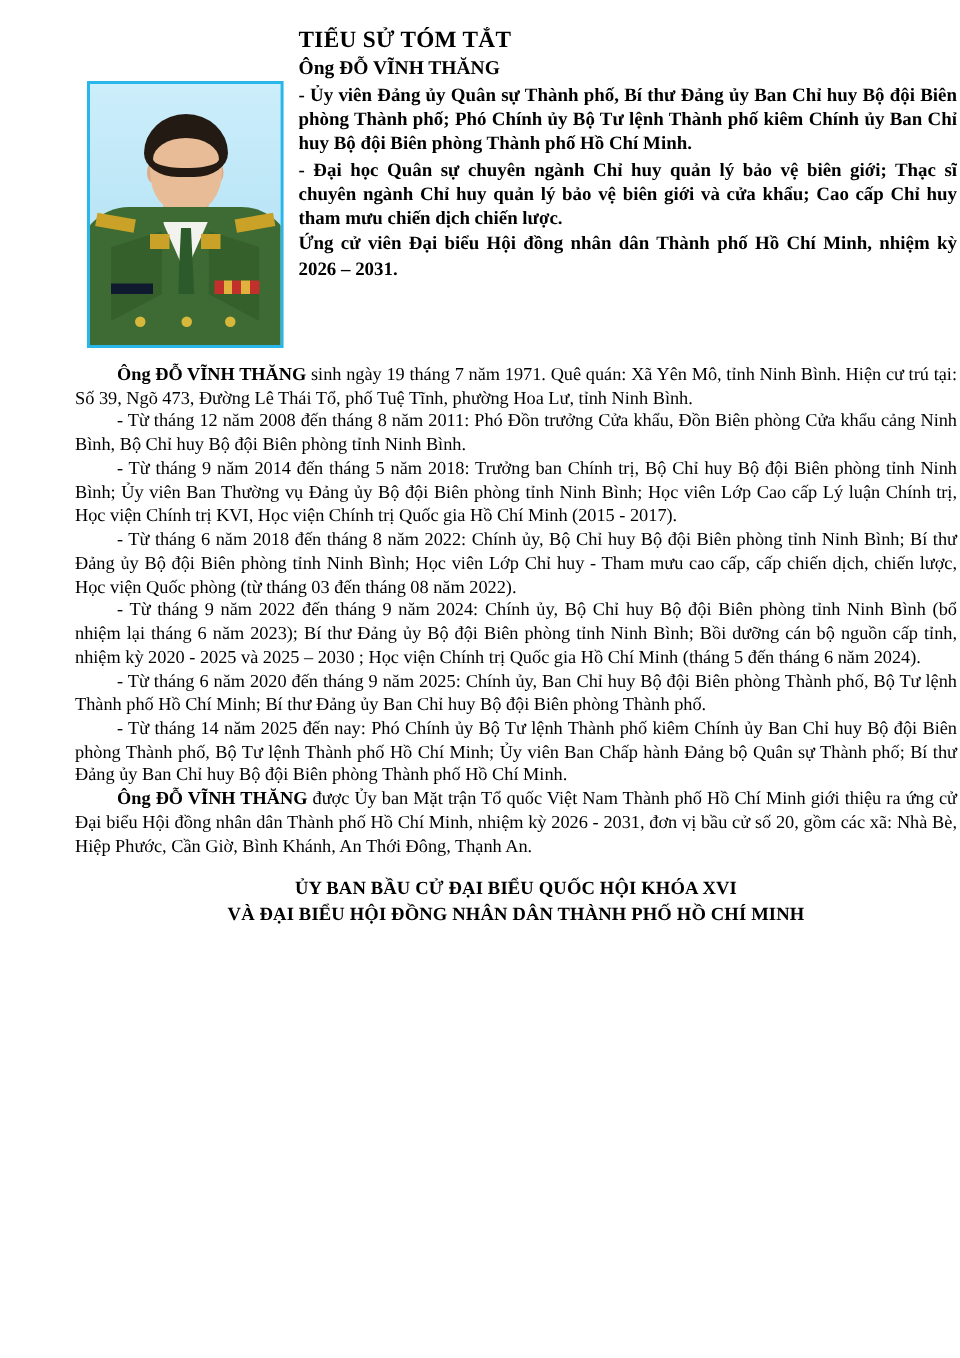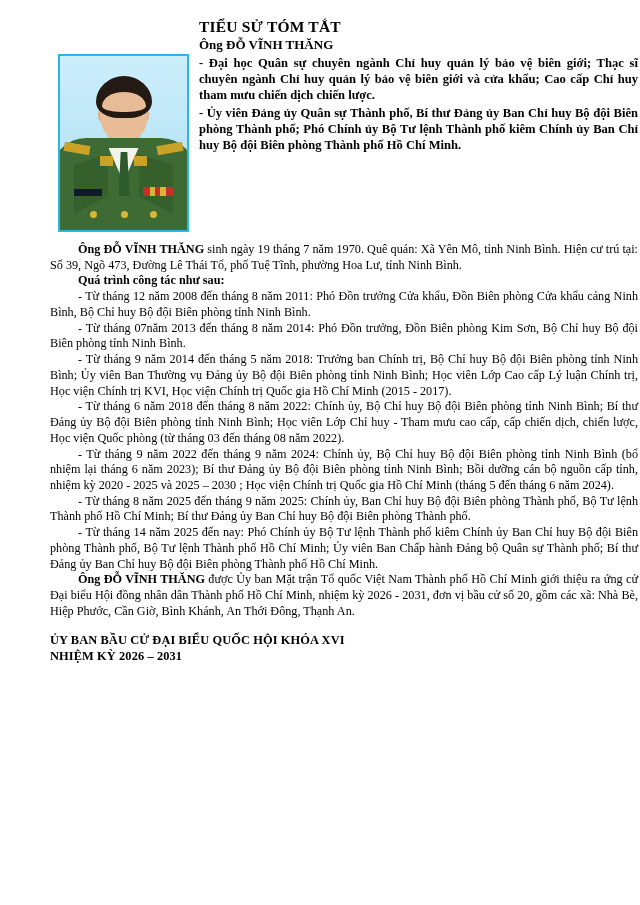--- a/index.html
+++ b/index.html
@@ -238,21 +238,21 @@
     line-height: 1.29;
     text-align: justify;
     margin: 0;
     text-indent: 28px;
   }
   .b { font-weight: bold; }
 
   
   .footer {
     margin-top: 12px;
-    text-align: left;
+    text-align: center;
     font-weight: bold;
     font-size: 12.4px;
     line-height: 1.34;
     letter-spacing: .1px;
   }
 </style>
 </head>
 <body>
 
 <div class="page">
@@ -280,41 +280,40 @@
         <div class="ph-ribbons"></div>
         <div class="ph-btn b1"></div>
         <div class="ph-btn b2"></div>
         <div class="ph-btn b3"></div>
       </div>
     </div>
 
     <div class="header-text">
       <h1 class="doc-title">TIỂU SỬ TÓM TẮT</h1>
       <div class="subject-name">Ông ĐỖ VĨNH THĂNG</div>
+      <p class="pos-para">- Ủy viên Đảng ủy Quân sự Thành phố, Bí thư Đảng ủy Ban Chỉ huy Bộ đội Biên phòng Thành phố; Phó Chính ủy Bộ Tư lệnh Thành phố kiêm Chính ủy Ban Chỉ huy Bộ đội Biên phòng Thành phố Hồ Chí Minh.</p>
       <p class="pos-para">- Đại học Quân sự chuyên ngành Chỉ huy quản lý bảo vệ biên giới; Thạc sĩ chuyên ngành Chỉ huy quản lý bảo vệ biên giới và cửa khẩu; Cao cấp Chỉ huy tham mưu chiến dịch chiến lược.</p>
-      <p class="pos-para">- Ủy viên Đảng ủy Quân sự Thành phố, Bí thư Đảng ủy Ban Chỉ huy Bộ đội Biên phòng Thành phố; Phó Chính ủy Bộ Tư lệnh Thành phố kiêm Chính ủy Ban Chỉ huy Bộ đội Biên phòng Thành phố Hồ Chí Minh.</p>
+      <p class="pos-para"> Ứng cử viên Đại biểu Hội đồng nhân dân Thành phố Hồ Chí Minh, nhiệm kỳ 2026 – 2031.</p>
     </div>
   </div>
 
   <div class="body-block">
 
-    <p class="para"><span class="b">Ông ĐỖ VĨNH THĂNG</span><span> sinh ngày 19 tháng 7 năm 1970. Quê quán: Xã Yên Mô, tỉnh Ninh Bình. Hiện cư trú tại: Số 39, Ngõ 473, Đường Lê Thái Tổ, phố Tuệ Tĩnh, phường Hoa Lư, tỉnh Ninh Bình.</span></p>
-
-    <p class="para"><span class="b">Quá trình công tác như sau:</span></p>
+    <p class="para"><span class="b">Ông ĐỖ VĨNH THĂNG</span><span> sinh ngày 19 tháng 7 năm 1971. Quê quán: Xã Yên Mô, tỉnh Ninh Bình. Hiện cư trú tại: Số 39, Ngõ 473, Đường Lê Thái Tổ, phố Tuệ Tĩnh, phường Hoa Lư, tỉnh Ninh Bình.</span></p>
+
 
     <p class="para">- Từ tháng 12 năm 2008 đến tháng 8 năm 2011: Phó Đồn trưởng Cửa khẩu, Đồn Biên phòng Cửa khẩu cảng Ninh Bình, Bộ Chỉ huy Bộ đội Biên phòng tỉnh Ninh Bình.</p>
-    <p class="para">- Từ tháng 07năm 2013 đến tháng 8 năm 2014: Phó Đồn trưởng, Đồn Biên phòng Kim Sơn, Bộ Chỉ huy Bộ đội Biên phòng tỉnh Ninh Bình.</p>
     <p class="para">- Từ tháng 9 năm 2014 đến tháng 5 năm 2018: Trưởng ban Chính trị, Bộ Chỉ huy Bộ đội Biên phòng tỉnh Ninh Bình; Ủy viên Ban Thường vụ Đảng ủy Bộ đội Biên phòng tỉnh Ninh Bình; Học viên Lớp Cao cấp Lý luận Chính trị, Học viện Chính trị KVI, Học viện Chính trị Quốc gia Hồ Chí Minh (2015 - 2017).</p>
     <p class="para">- Từ tháng 6 năm 2018 đến tháng 8 năm 2022: Chính ủy, Bộ Chỉ huy Bộ đội Biên phòng tỉnh Ninh Bình; Bí thư Đảng ủy Bộ đội Biên phòng tỉnh Ninh Bình; Học viên Lớp Chỉ huy - Tham mưu cao cấp, cấp chiến dịch, chiến lược, Học viện Quốc phòng (từ tháng 03 đến tháng 08 năm 2022).</p>
     <p class="para">- Từ tháng 9 năm 2022 đến tháng 9 năm 2024: Chính ủy, Bộ Chỉ huy Bộ đội Biên phòng tỉnh Ninh Bình (bổ nhiệm lại tháng 6 năm 2023); Bí thư Đảng ủy Bộ đội Biên phòng tỉnh Ninh Bình; Bồi dưỡng cán bộ nguồn cấp tỉnh, nhiệm kỳ 2020 - 2025 và 2025 – 2030 ; Học viện Chính trị Quốc gia Hồ Chí Minh (tháng 5 đến tháng 6 năm 2024).</p>
-    <p class="para">- Từ tháng 8 năm 2025 đến tháng 9 năm 2025: Chính ủy, Ban Chỉ huy Bộ đội Biên phòng Thành phố, Bộ Tư lệnh Thành phố Hồ Chí Minh; Bí thư Đảng ủy Ban Chỉ huy Bộ đội Biên phòng Thành phố.</p>
+    <p class="para">- Từ tháng 6 năm 2020 đến tháng 9 năm 2025: Chính ủy, Ban Chỉ huy Bộ đội Biên phòng Thành phố, Bộ Tư lệnh Thành phố Hồ Chí Minh; Bí thư Đảng ủy Ban Chỉ huy Bộ đội Biên phòng Thành phố.</p>
     <p class="para">- Từ tháng 14 năm 2025 đến nay: Phó Chính ủy Bộ Tư lệnh Thành phố kiêm Chính ủy Ban Chỉ huy Bộ đội Biên phòng Thành phố, Bộ Tư lệnh Thành phố Hồ Chí Minh; Ủy viên Ban Chấp hành Đảng bộ Quân sự Thành phố; Bí thư Đảng ủy Ban Chỉ huy Bộ đội Biên phòng Thành phố Hồ Chí Minh.</p>
 
 
     <p class="para"><span class="b">Ông ĐỖ VĨNH THĂNG</span><span> được Ủy ban Mặt trận Tổ quốc Việt Nam Thành phố Hồ Chí Minh giới thiệu ra ứng cử Đại biểu Hội đồng nhân dân Thành phố Hồ Chí Minh, nhiệm kỳ 2026 - 2031, đơn vị bầu cử số 20, gồm các xã: Nhà Bè, Hiệp Phước, Cần Giờ, Bình Khánh, An Thới Đông, Thạnh An.</span></p>
   </div>
 
   <div class="footer">
     <div>ỦY BAN BẦU CỬ ĐẠI BIỂU QUỐC HỘI KHÓA XVI</div>
-    <div>NHIỆM KỲ 2026 – 2031</div>
+    <div>VÀ ĐẠI BIỂU HỘI ĐỒNG NHÂN DÂN THÀNH PHỐ HỒ CHÍ MINH</div>
   </div>
 
 </div>
 
 </body></html>

